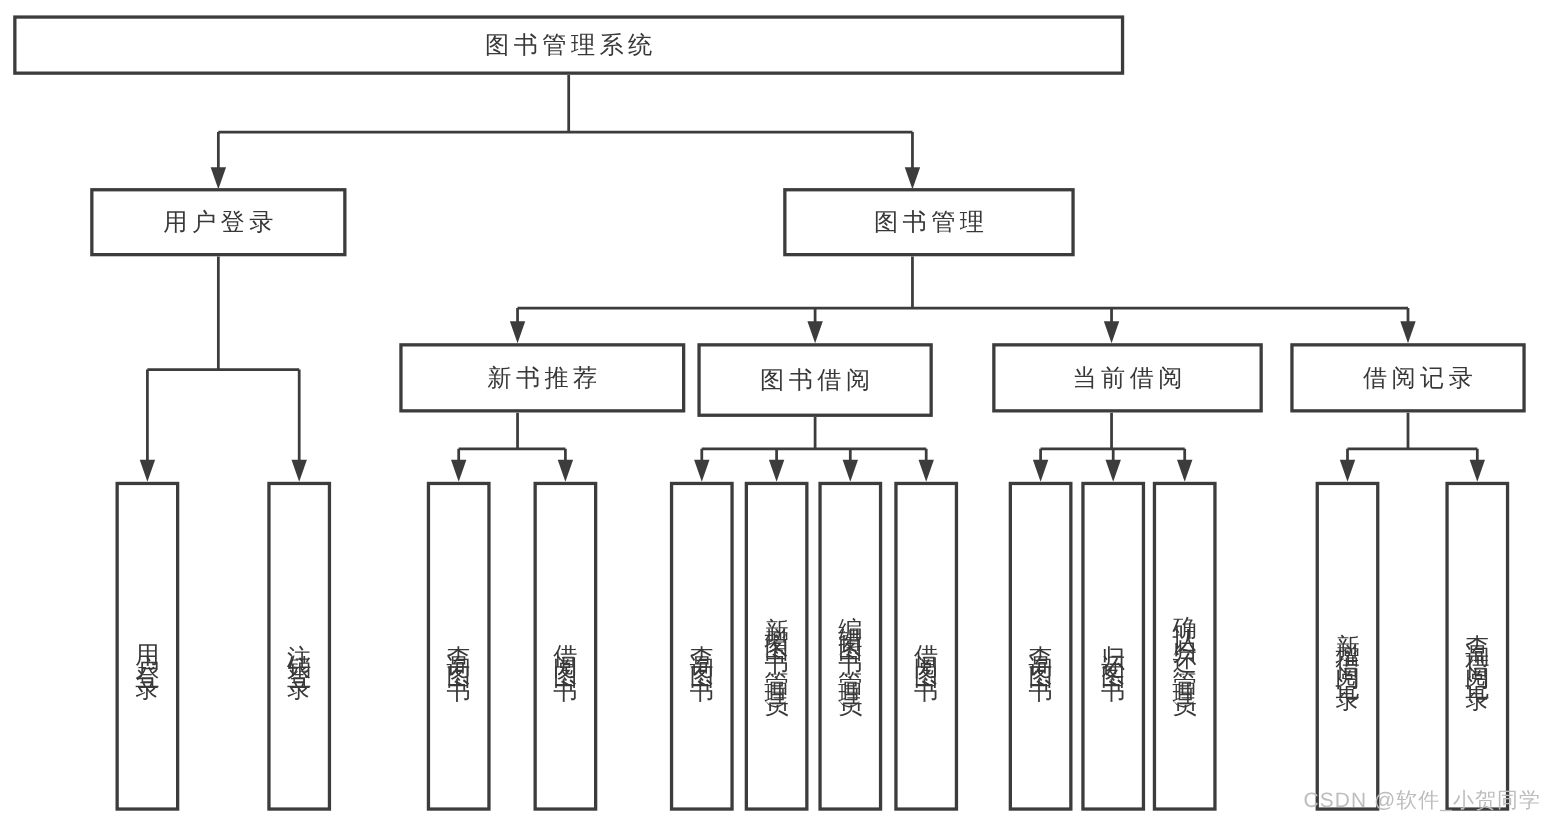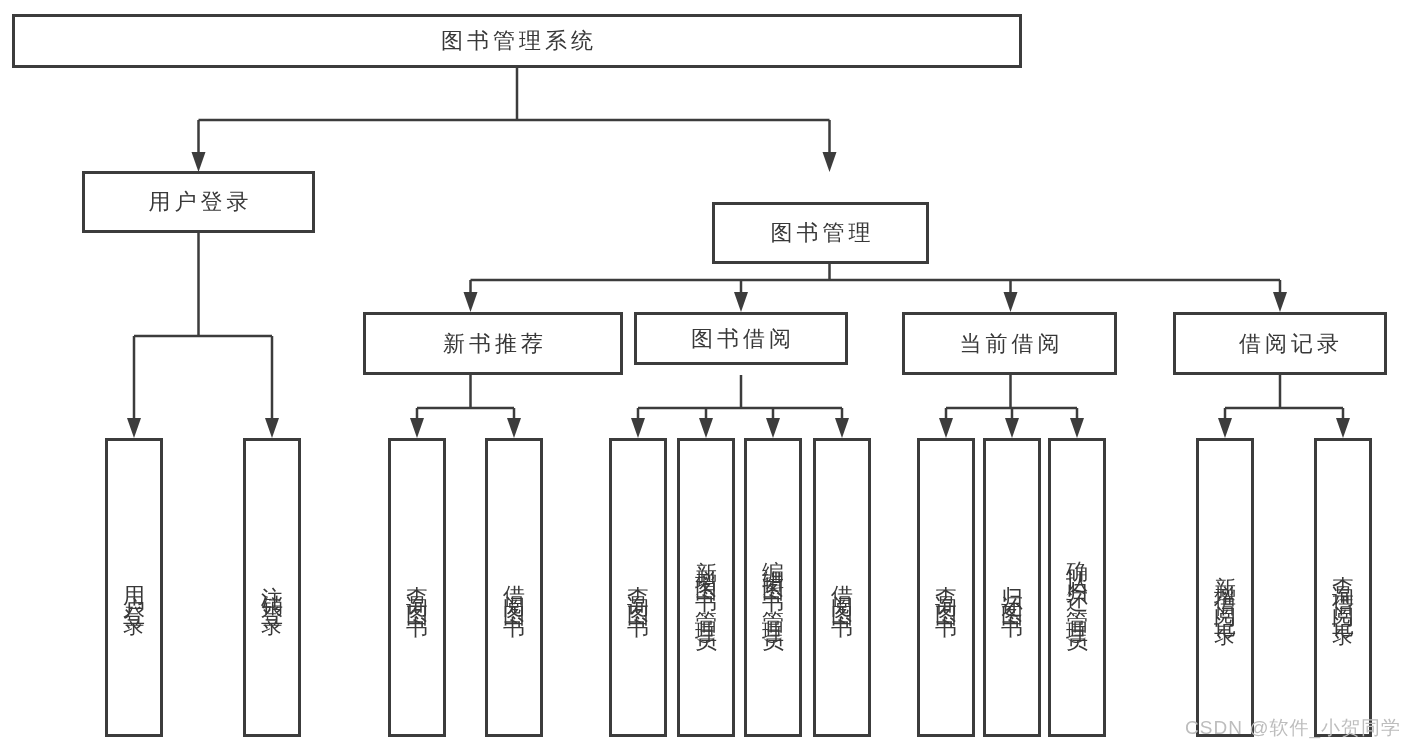--- a/index.html
+++ b/index.html
@@ -36,24 +36,24 @@
     writing-mode: vertical-rl;
     text-orientation: mixed;
     font-size: 22px;
     letter-spacing: 10px;
     text-indent: 0;
     line-height: 1;
   }
   
   .n-root            { left: 12px;   top: 14px;  width: 1010px; height: 54px; }
   .n-user-login      { left: 82px;   top: 171px; width: 233px;  height: 62px; }
-  .n-book-mgmt       { left: 712px;  top: 171px; width: 217px;  height: 62px; margin-top: 31px; }
+  .n-book-mgmt       { left: 712px;  top: 171px; width: 265px;  height: 62px; }
   .n-new-book        { left: 363px;  top: 312px; width: 260px;  height: 63px; }
-  .n-book-borrow     { left: 634px;  top: 312px; width: 214px;  height: 53px; }
-  .n-current-borrow  { left: 902px;  top: 312px; width: 215px;  height: 63px; text-align: center; }
+  .n-book-borrow     { left: 634px;  top: 312px; width: 214px;  height: 67px; }
+  .n-current-borrow  { left: 902px;  top: 312px; width: 246px;  height: 63px; text-align: center; }
   .n-borrow-records  { left: 1173px; top: 312px; width: 214px;  height: 63px; padding-left: 18px; }
   .lf { top: 438px; width: 58px; height: 299px; }
   .n-leaf-user-login    { left: 105px; }
   .n-leaf-logout        { left: 243px; }
   .n-nb-query           { left: 388px; }
   .n-nb-borrow          { left: 485px; }
   .n-bb-query           { left: 609px; }
   .n-bb-add             { left: 677px; }
   .n-bb-edit            { left: 744px; }
   .n-bb-borrow          { left: 813px; }

